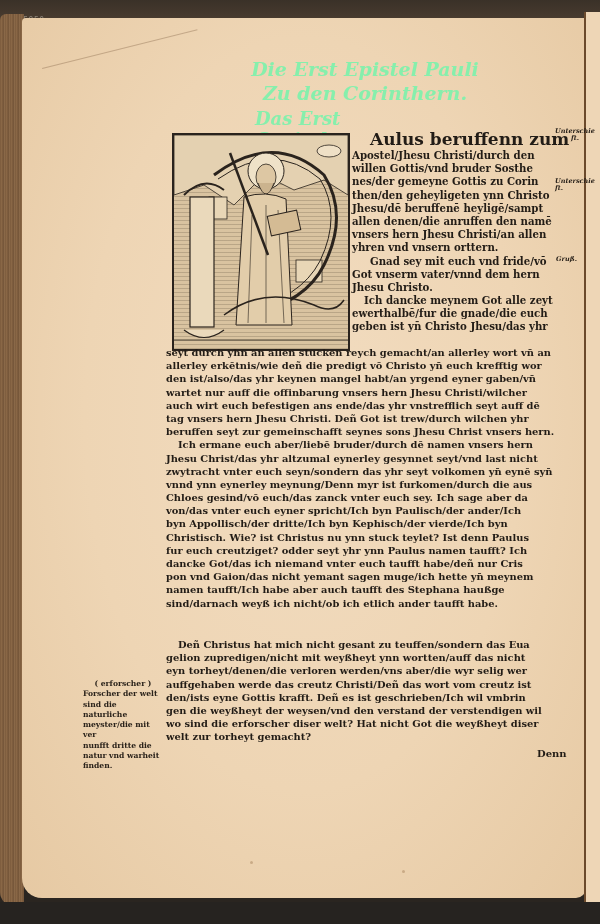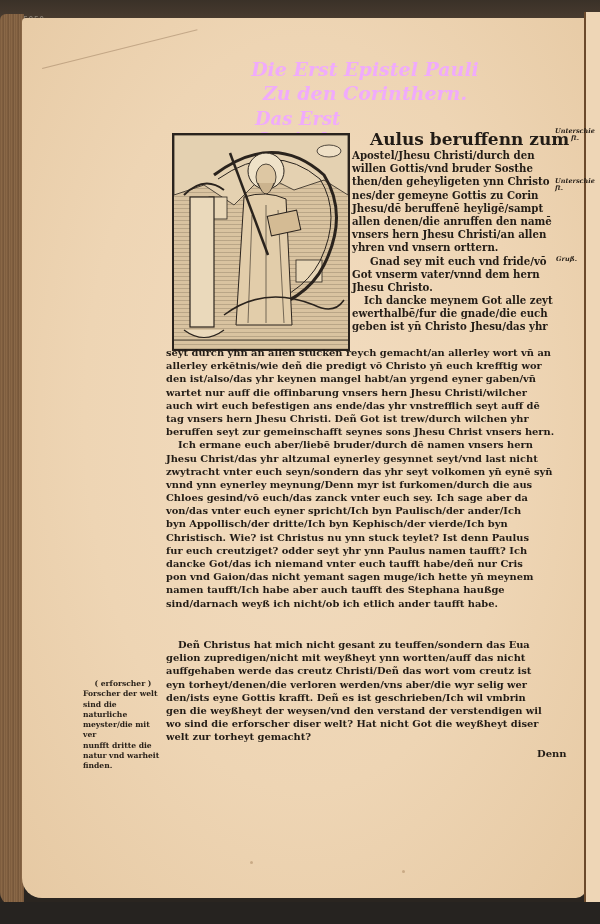--- a/index.html
+++ b/index.html
@@ -37,21 +37,21 @@
   }
   .right-page {
     position: absolute; left: 586px; top: 12px; width: 14px; height: 893px;
     background: #eed6b6;
   }
   .bottom-shadow {
     position: absolute; left: 0; bottom: 0; width: 600px; height: 22px; background: #262320;
   }
   .heading {
     position: absolute; left: 258px; width: 240px; text-align: center;
-    font-family: "DejaVu Serif", serif; font-weight: bold; color: #f0abfc;
+    font-family: "DejaVu Serif", serif; font-weight: bold; color: #86efac;
   }
   .title1 { top: 58px; font-size: 19px; font-style: italic; left: 250px; width: 230px; }
   .title2 { top: 82px; font-size: 19px; font-style: italic; left: 250px; width: 230px; }
   .chapter { top: 108px; left: 255px; width: 150px; text-align: left; font-size: 18px; font-style: italic; }
 
   .woodcut {
     position: absolute; left: 172px; top: 133px; width: 174px; height: 214px;
     border: 2px solid #2a231d;
     background:
       repeating-linear-gradient(0deg, rgba(40,30,20,0.18) 0 1px, transparent 1px 4px),
@@ -146,22 +146,22 @@
   <span>ft.</span>
 </div>
 <div class="margin-note" style="left:556px;top:256px;">
   <span>Gruß.</span>
 </div>
 
 <div class="body-text" style="left:352px;top:130px;">
   <span class="line dropcap-line" style="padding-left:18px;">Aulus beruffenn zum</span>
   <span class="line">Apostel/Jhesu Christi/durch den</span>
   <span class="line">willen Gottis/vnd bruder Sosthe</span>
+  <span class="line">nes/der gemeyne Gottis zu Corin</span>
   <span class="line">then/den geheyligeten ynn Christo</span>
-  <span class="line">nes/der gemeyne Gottis zu Corin</span>
   <span class="line">Jhesu/dē beruffenē heyligē/sampt</span>
   <span class="line">allen denen/die anruffen den namē</span>
   <span class="line">vnsers hern Jhesu Christi/an allen</span>
   <span class="line">yhren vnd vnsern orttern.</span>
   <span class="line" style="padding-left:18px;">Gnad sey mit euch vnd fride/vō</span>
   <span class="line">Got vnserm vater/vnnd dem hern</span>
   <span class="line">Jhesu Christo.</span>
   <span class="line" style="padding-left:12px;">Ich dancke meynem Got alle zeyt</span>
   <span class="line">ewerthalbē/fur die gnade/die euch</span>
   <span class="line">geben ist yn̄ Christo Jhesu/das yhr</span>
@@ -186,22 +186,22 @@
   <span class="line">fur euch creutziget? odder seyt yhr ynn Paulus namen taufft? Ich</span>
   <span class="line">dancke Got/das ich niemand vnter euch taufft habe/deñ nur Cris</span>
   <span class="line">pon vnd Gaion/das nicht yemant sagen muge/ich hette yn̄ meynem</span>
   <span class="line">namen taufft/Ich habe aber auch taufft des Stephana haußge</span>
   <span class="line">sind/darnach weyß ich nicht/ob ich etlich ander taufft habe.</span>
 </div>
 
 <div class="body-text" style="left:166px;top:638px;font-size:9.9px;">
   <span class="line" style="padding-left:12px;">Deñ Christus hat mich nicht gesant zu teuffen/sondern das Eua</span>
   <span class="line">gelion zupredigen/nicht mit weyßheyt ynn wortten/auff das nicht</span>
+  <span class="line">eyn torheyt/denen/die verloren werden/vns aber/die wyr selig wer</span>
   <span class="line">auffgehaben werde das creutz Christi/Deñ das wort vom creutz ist</span>
-  <span class="line">eyn torheyt/denen/die verloren werden/vns aber/die wyr selig wer</span>
   <span class="line">den/ists eyne Gottis krafft. Deñ es ist geschrieben/Ich wil vmbrin</span>
   <span class="line">gen die weyßheyt der weysen/vnd den verstand der verstendigen wil</span>
   <span class="line">wo sind die erforscher diser welt? Hat nicht Got die weyßheyt diser</span>
   <span class="line">welt zur torheyt gemacht?</span>
 </div>
 
 <div class="catchword">Denn</div>
 
 <div class="left-gloss">
   <span class="first">( erforscher )</span>

